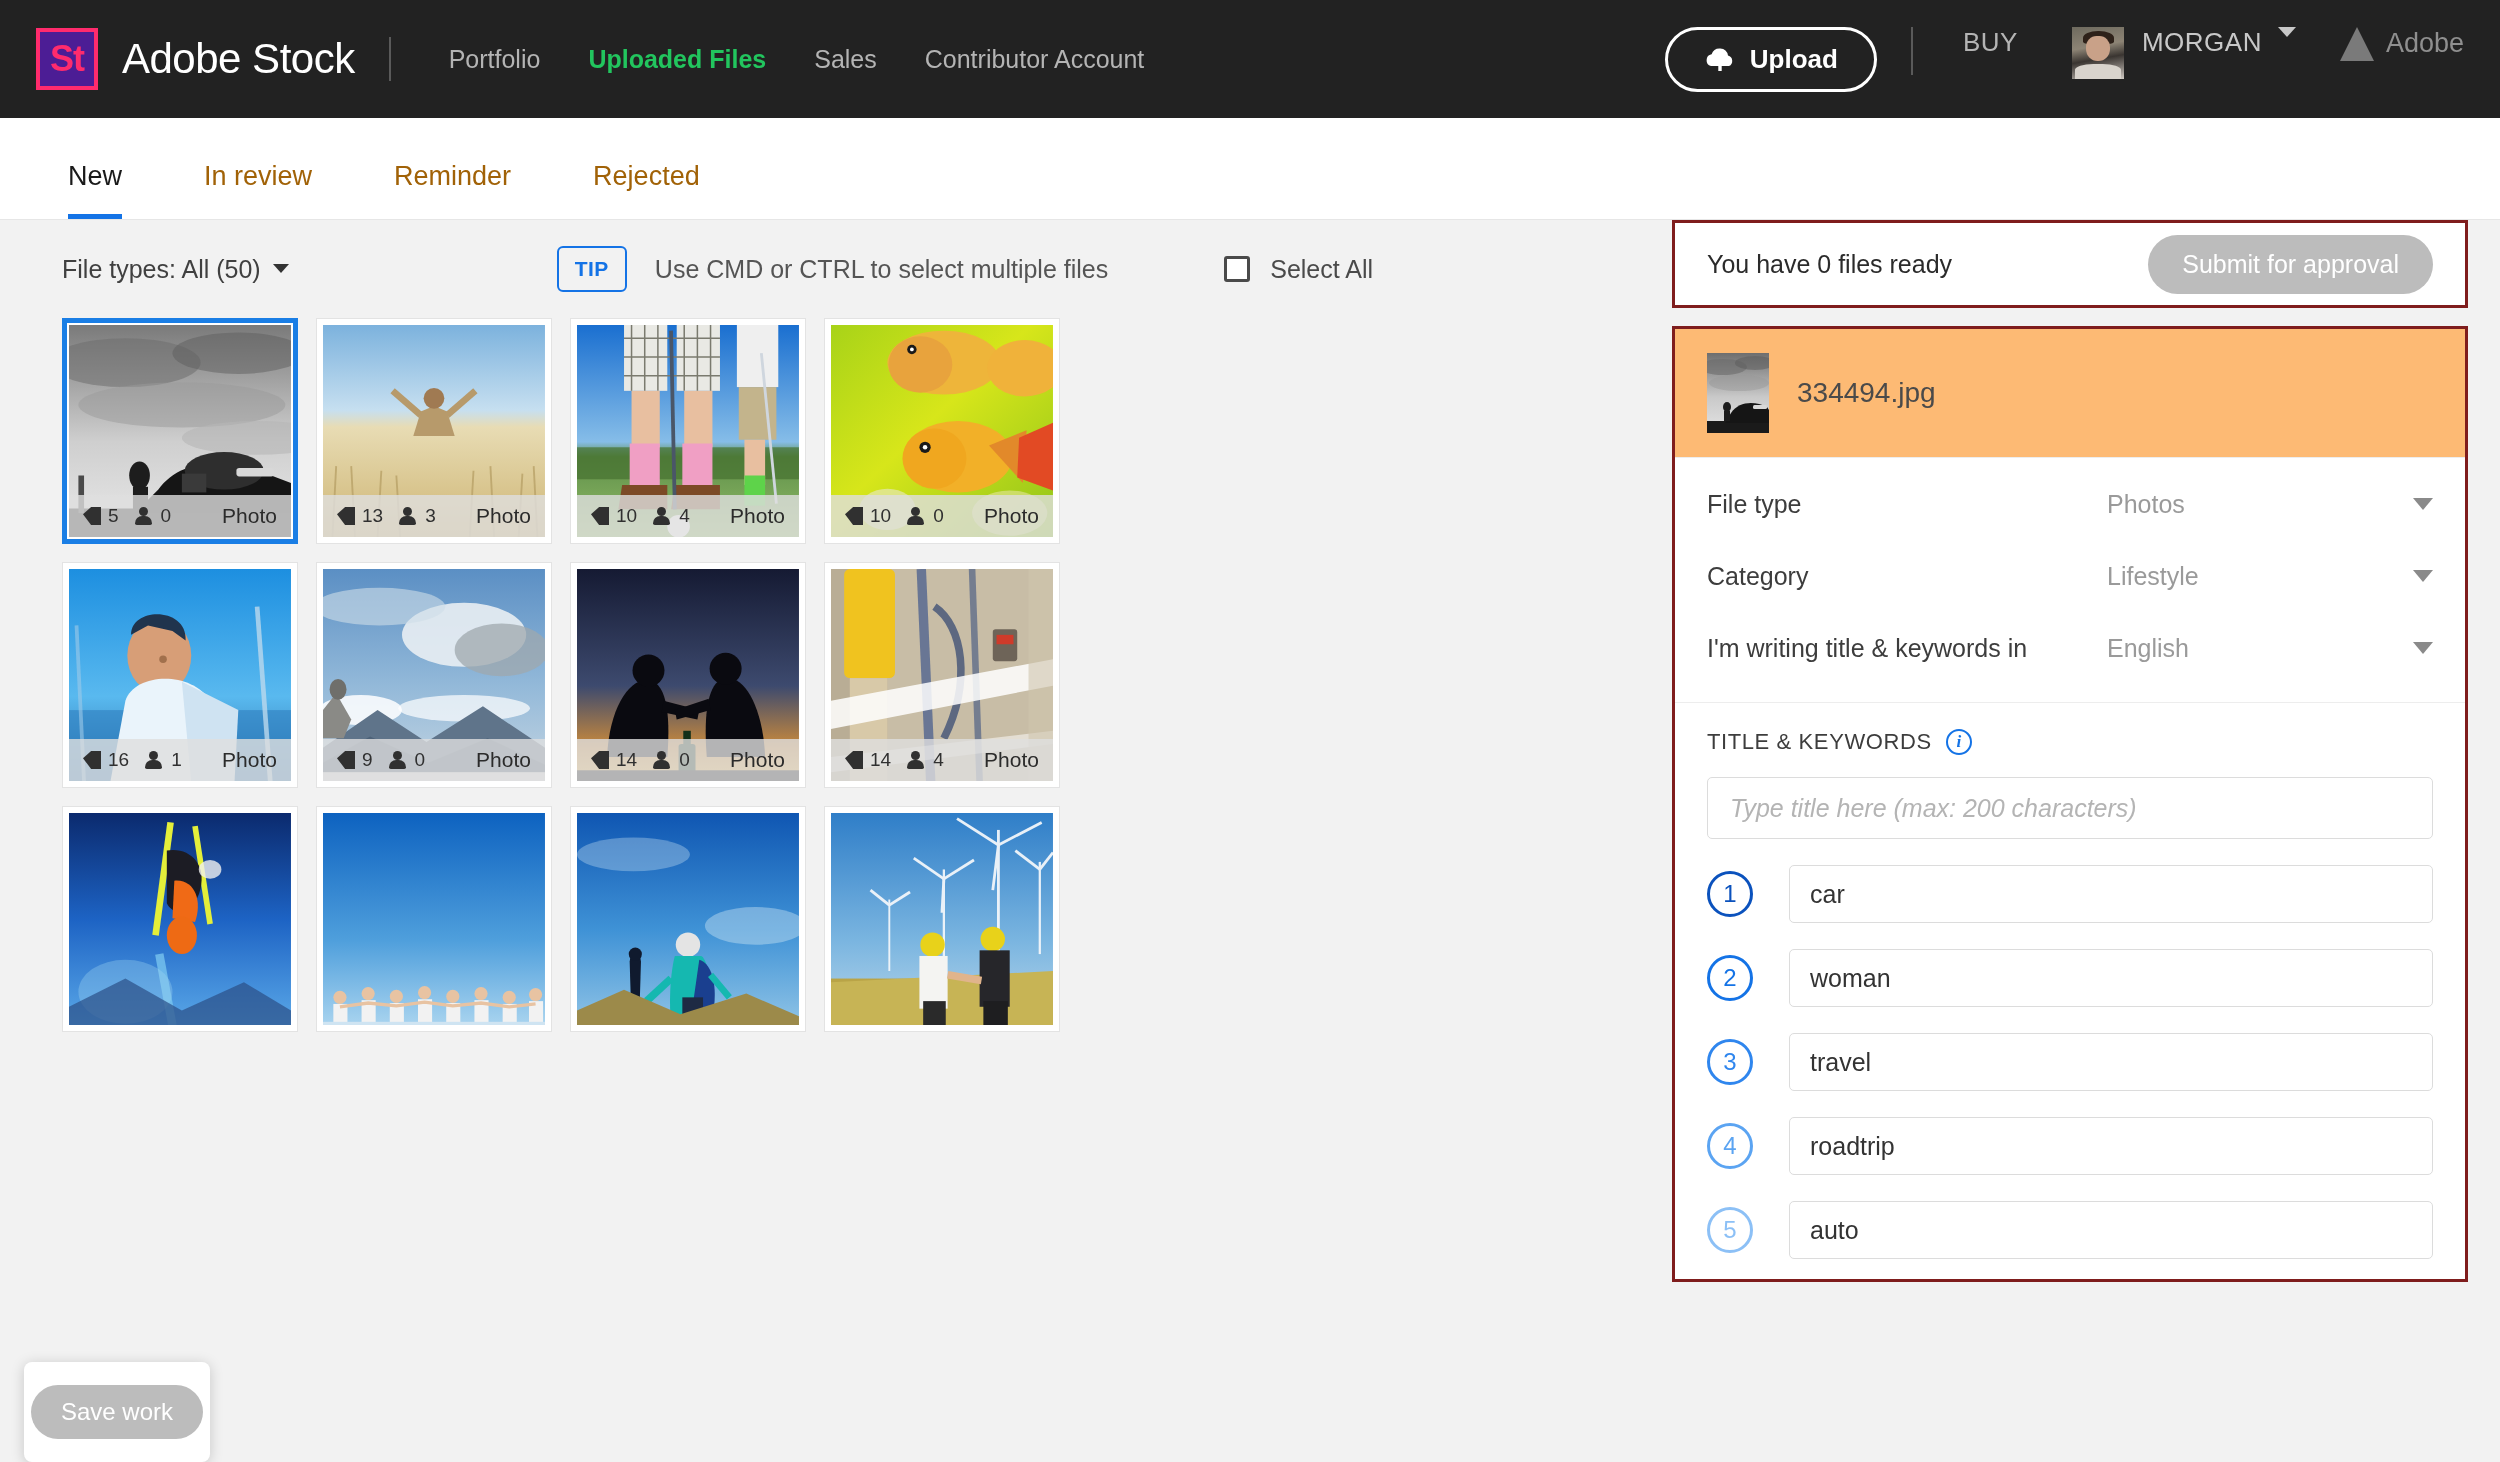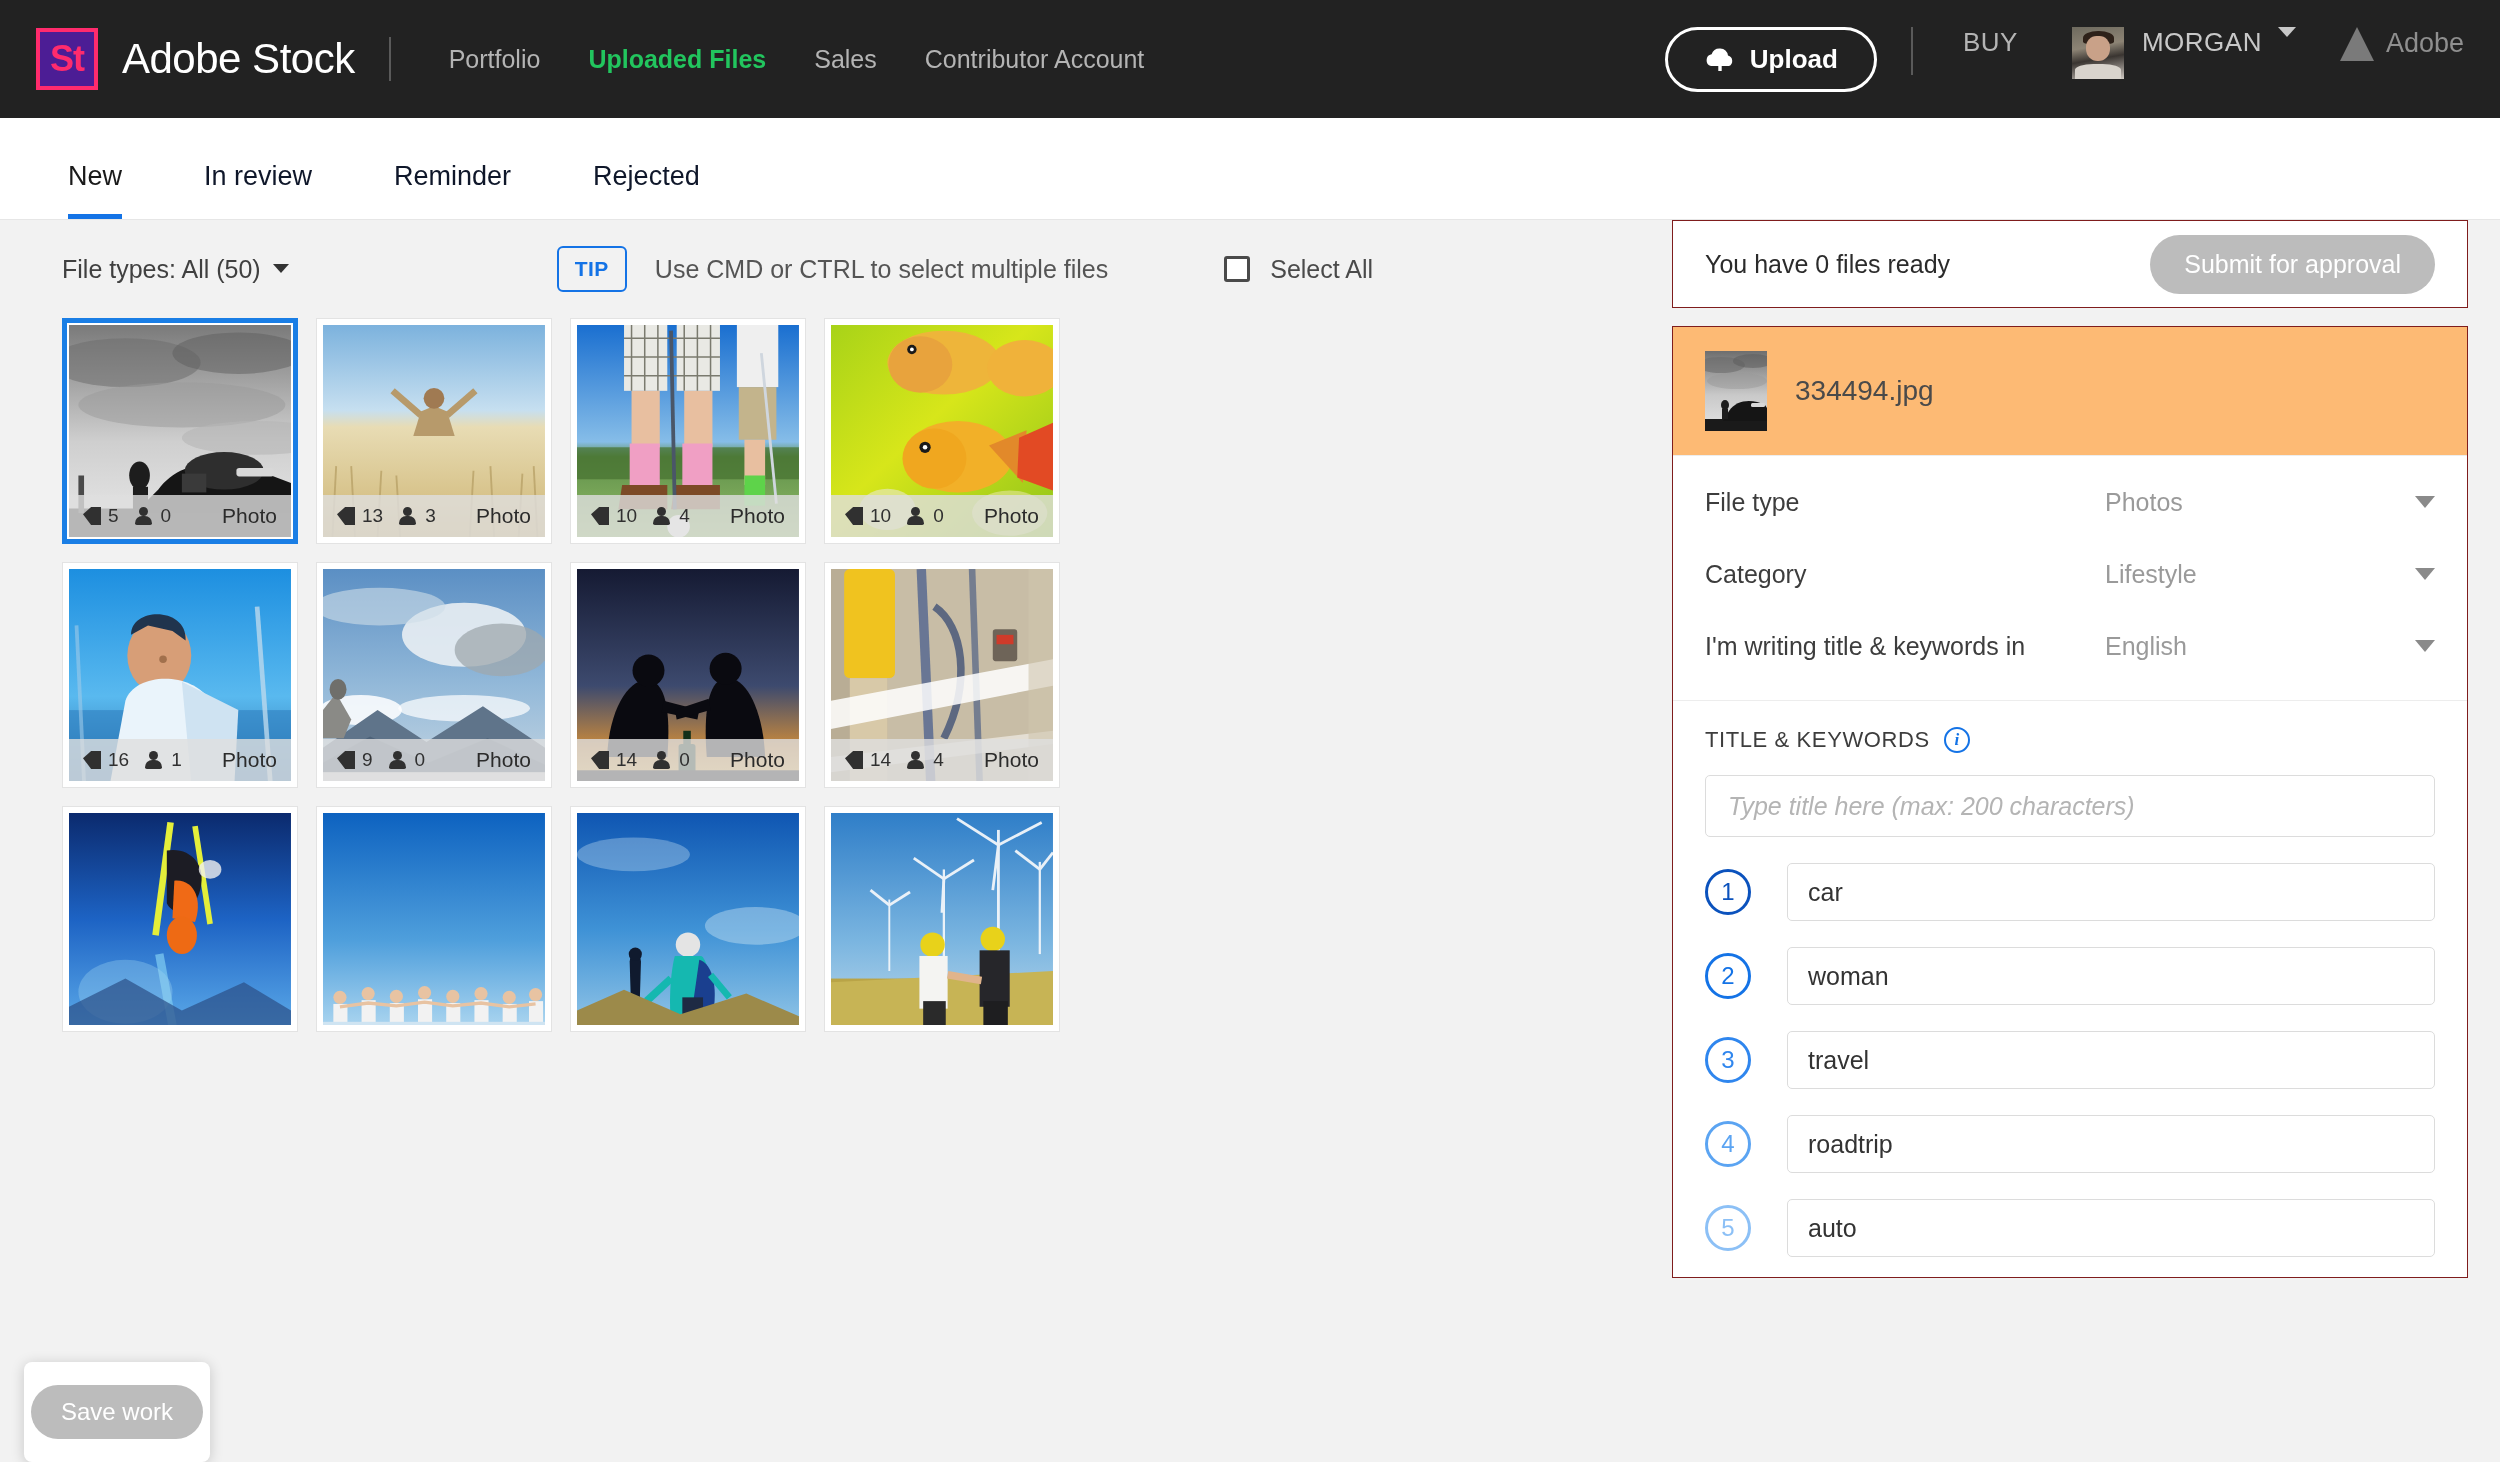--- a/index.html
+++ b/index.html
@@ -106,21 +106,21 @@
   .adobe-word { color: #8f8f8f; font-size: 27px; margin-left: 12px; }
 
   
   .tabbar {
     height: 102px; background: #ffffff;
     display: flex; align-items: flex-end;
     padding-left: 68px;
     border-bottom: 1px solid #e6e6e6;
   }
   .tab {
-    font-size: 27px; color: #0f172a;
+    font-size: 27px; color: #a16207;
     padding: 0 0 22px 0; margin-right: 82px;
     cursor: pointer; position: relative;
     border-bottom: 5px solid transparent;
   }
   .tab.active { color: #1a1a1a; border-bottom-color: #1473e6; }
 
   
   .main {
     display: flex;
     height: calc(1462px - 118px - 102px);
@@ -226,21 +226,21 @@
     font-family: "Liberation Sans", sans-serif;
   }
 
   
   .right-col {
     width: 828px;
     padding: 0 32px 0 0;
   }
   .panel {
     background: #ffffff;
-    border: 1px solid #7f1d1d;
+    border: 3px solid #7f1d1d;
   }
   .ready-row {
     height: 88px;
     display: flex; align-items: center;
     padding: 0 32px 0 32px;
     margin-bottom: 18px;
   }
   .ready-txt { font-size: 25px; color: #2b2b2b; }
   .submit-btn {
     margin-left: auto;

